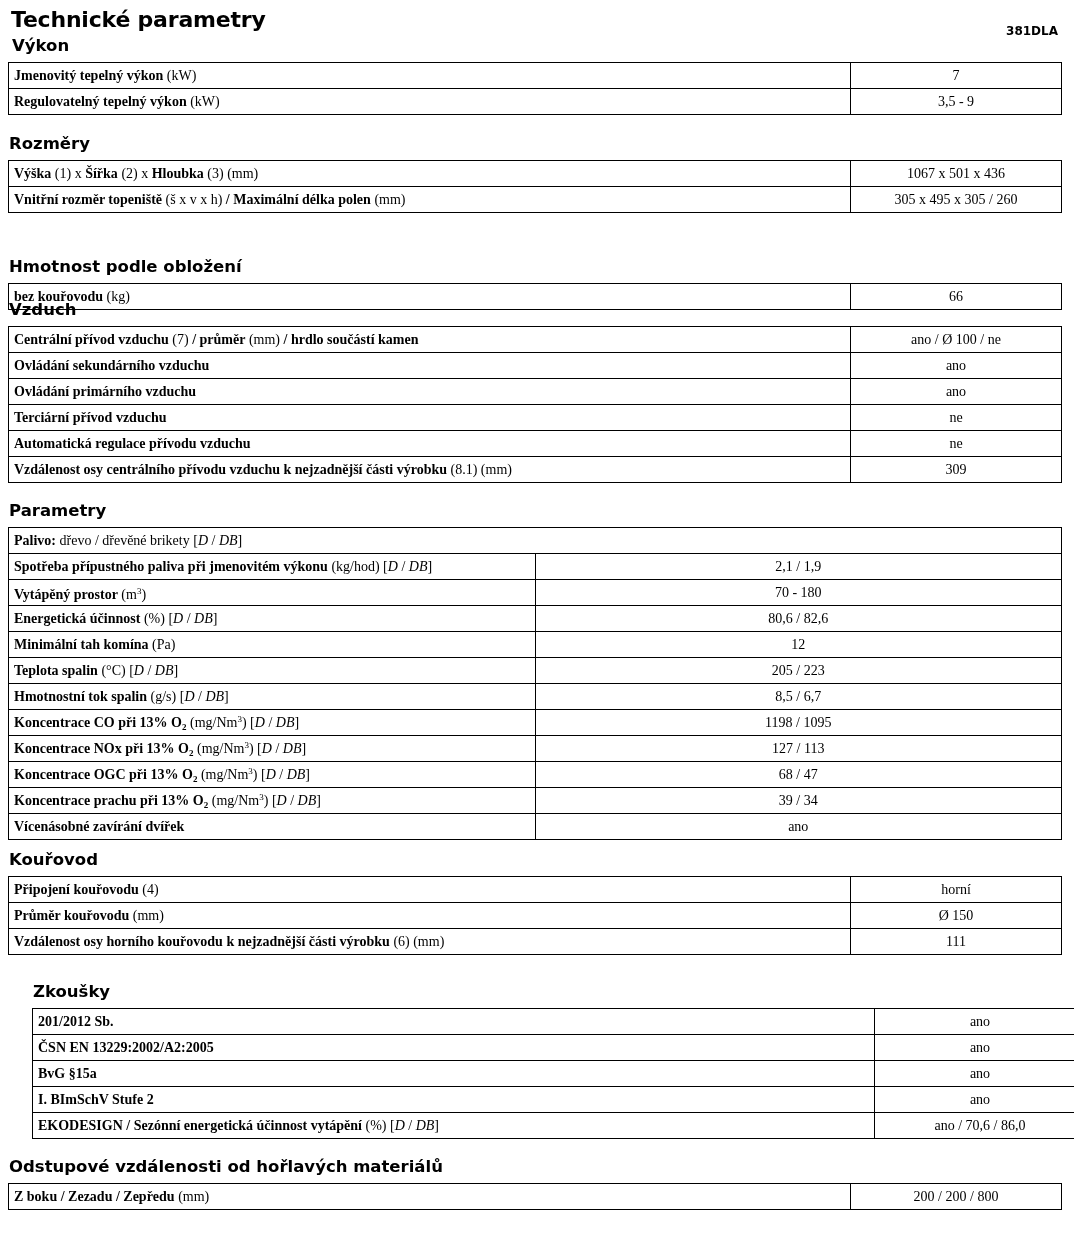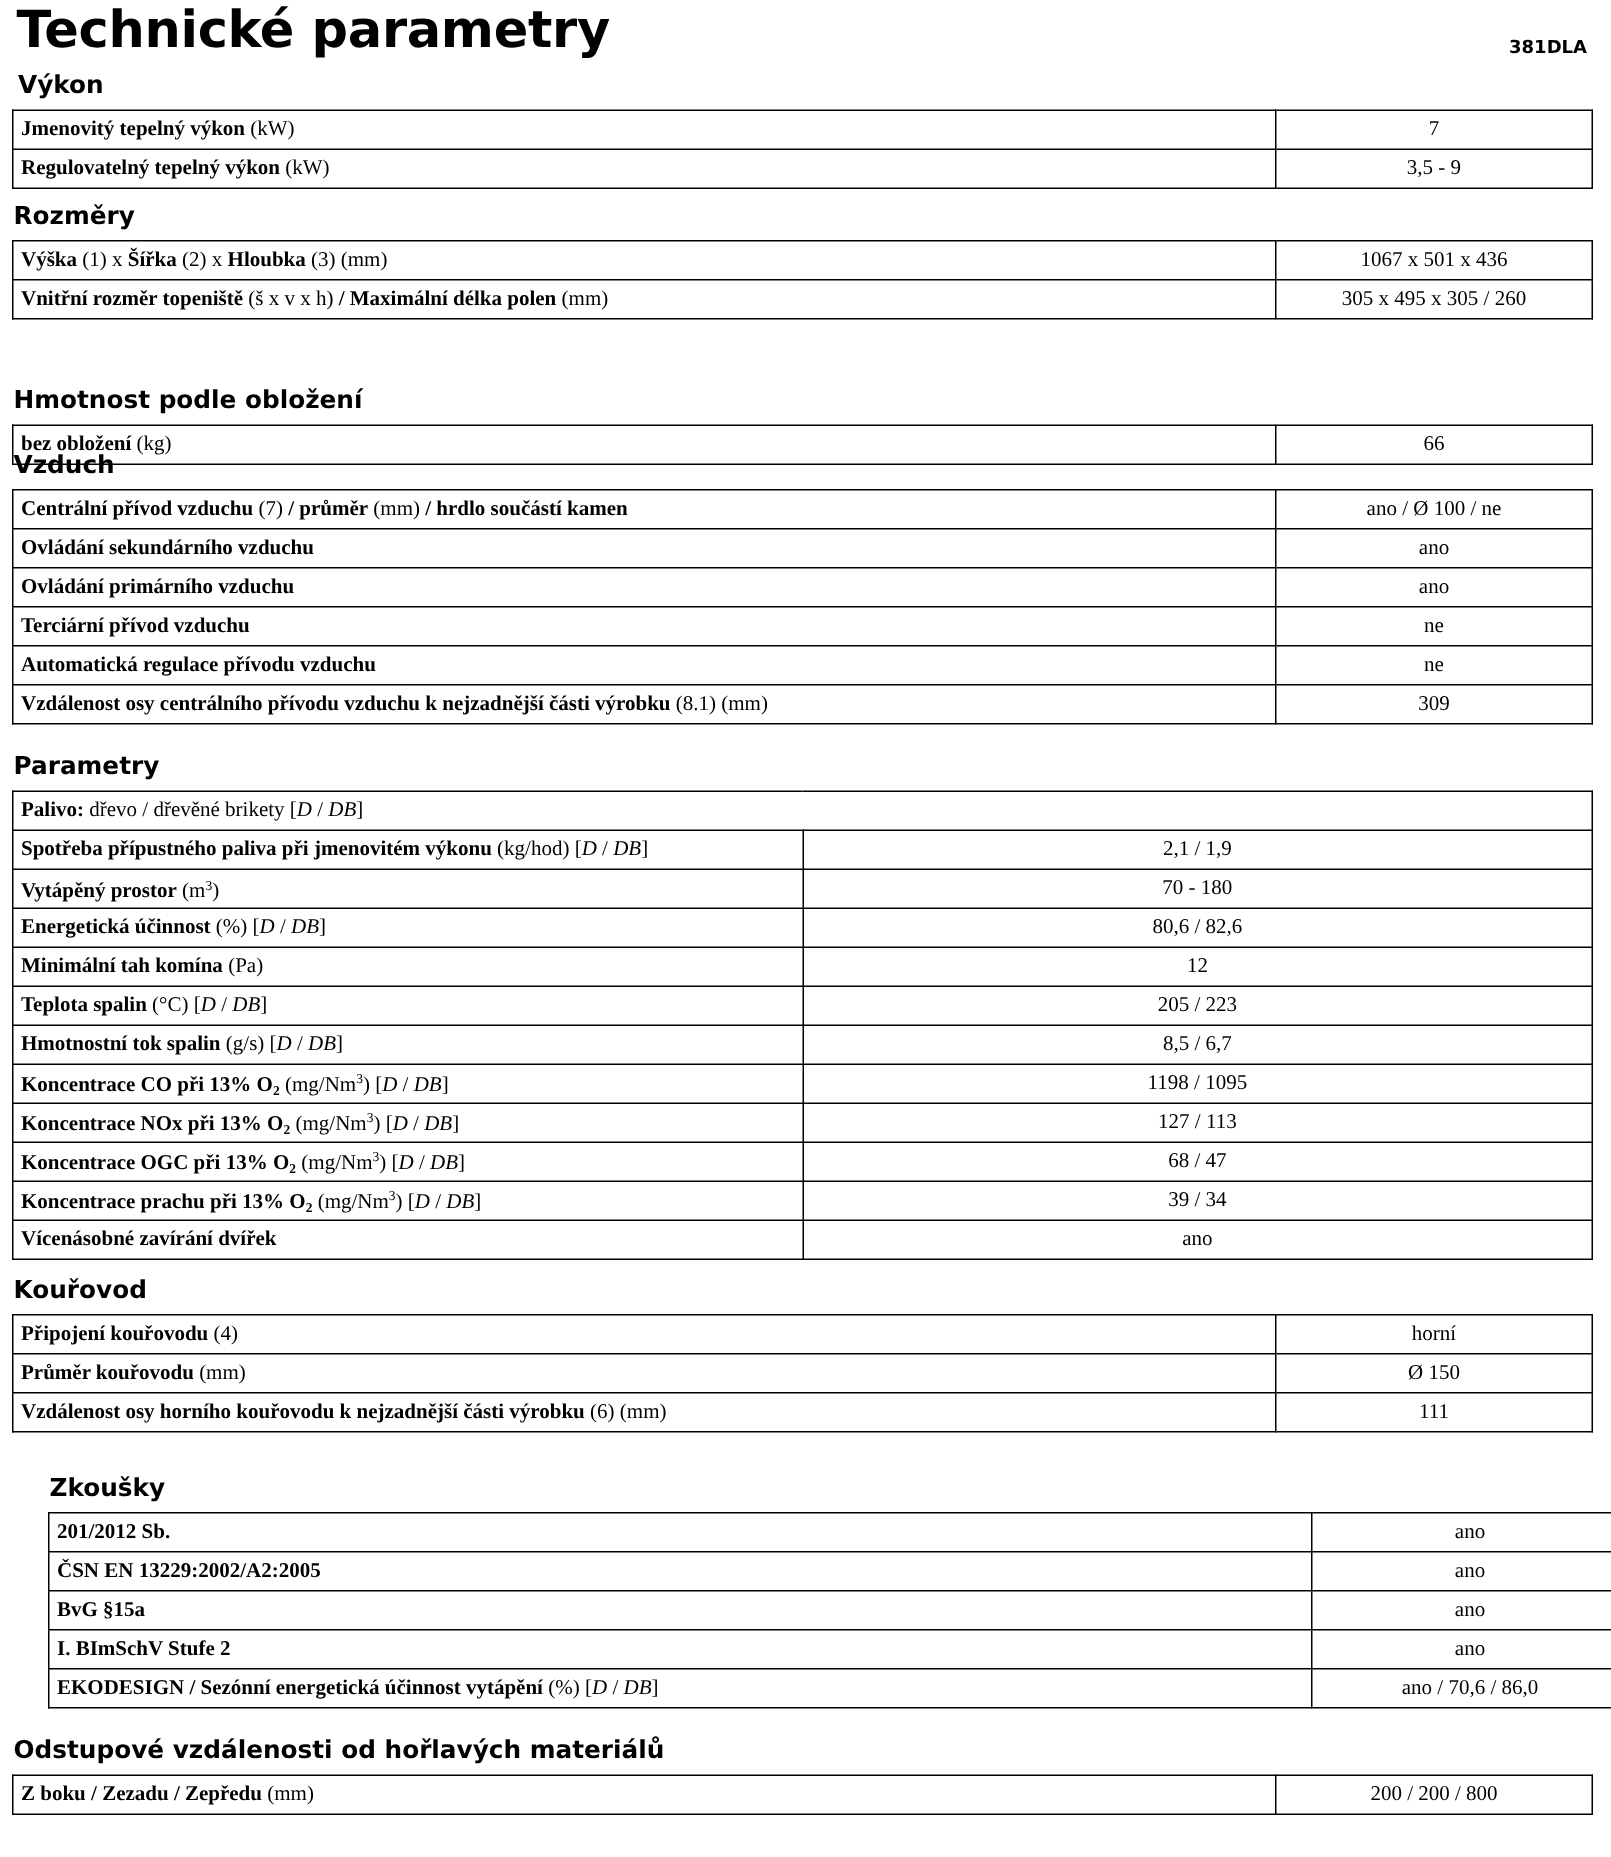--- a/index.html
+++ b/index.html
@@ -2,21 +2,21 @@
 <html><head>
 <meta charset="utf-8">
 <style>
   html, body { margin: 0; padding: 0; background: #ffffff; }
   body {
     width: 1074px; height: 1238px; position: relative; overflow: hidden;
     font-family: "DejaVu Sans", sans-serif; color: #000;
   }
   .page-title {
     position: absolute; left: 11px; top: 2px;
-    font-size: 34px; font-weight: bold; letter-spacing: -0.2px; line-height: 36px; text-align: right;
+    font-size: 22px; font-weight: bold; letter-spacing: -0.2px; line-height: 36px; text-align: right;
   }
   .model {
     position: absolute; right: 16px; top: 20px;
     font-size: 12px; font-weight: bold; line-height: 22px;
   }
   .section { position: absolute; left: 8px; width: 1054px; }
   .section h2 {
     margin: 0; font-size: 16.5px; font-weight: bold; line-height: 22px; height: 22px;
     padding-left: 1px;
   }
@@ -35,21 +35,21 @@
   .sub { font-size: 9px; vertical-align: -3px; font-weight: bold; }
   .sup { font-size: 9px; vertical-align: 5px; }
 </style>
 </head>
 <body>
 
 <div class="page-title">Technické parametry</div>
 <div class="model">381DLA</div>
 
 <div id="sections">
-    <div class="section first" style="top: 46px;">
+    <div class="section first" style="top: 35px;">
       <h2>Výkon</h2>
       <table class="spec">
         <tbody>
           <tr>
             <td class="label"><span class="b">Jmenovitý tepelný výkon</span><span class=""> (kW)</span></td>
             <td class="value">7</td>
           </tr>
           <tr>
             <td class="label"><span class="b">Regulovatelný tepelný výkon</span><span class=""> (kW)</span></td>
             <td class="value">3,5 - 9</td>
@@ -70,21 +70,21 @@
             <td class="value">305 x 495 x 305 / 260</td>
           </tr>
         </tbody>
       </table>
     </div>
     <div class="section" style="top: 229px; margin-top: 27px;">
       <h2>Hmotnost podle obložení</h2>
       <table class="spec">
         <tbody>
           <tr>
-            <td class="label"><span class="b">bez obložení</span><span class=""> (kg)</span></td>
+            <td class="label"><span class="b">bez kouřovodu</span><span class=""> (kg)</span></td>
             <td class="value">66</td>
           </tr>
         </tbody>
       </table>
     </div>
     <div class="section" style="top: 299px;">
       <h2>Vzduch</h2>
       <table class="spec">
         <tbody>
           <tr>

